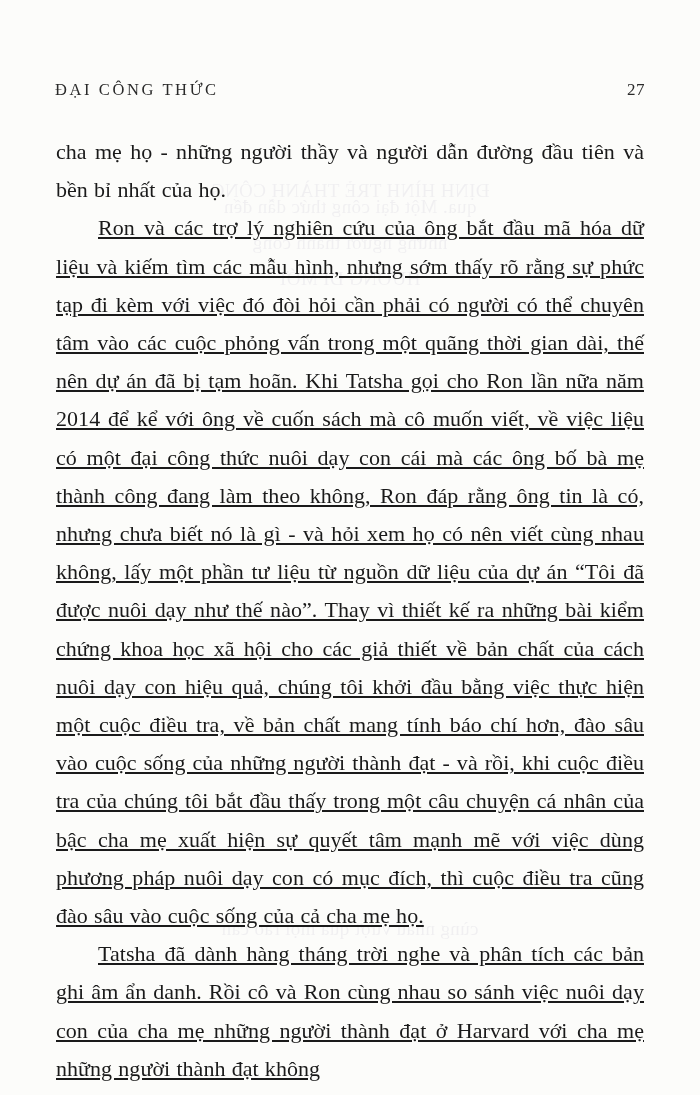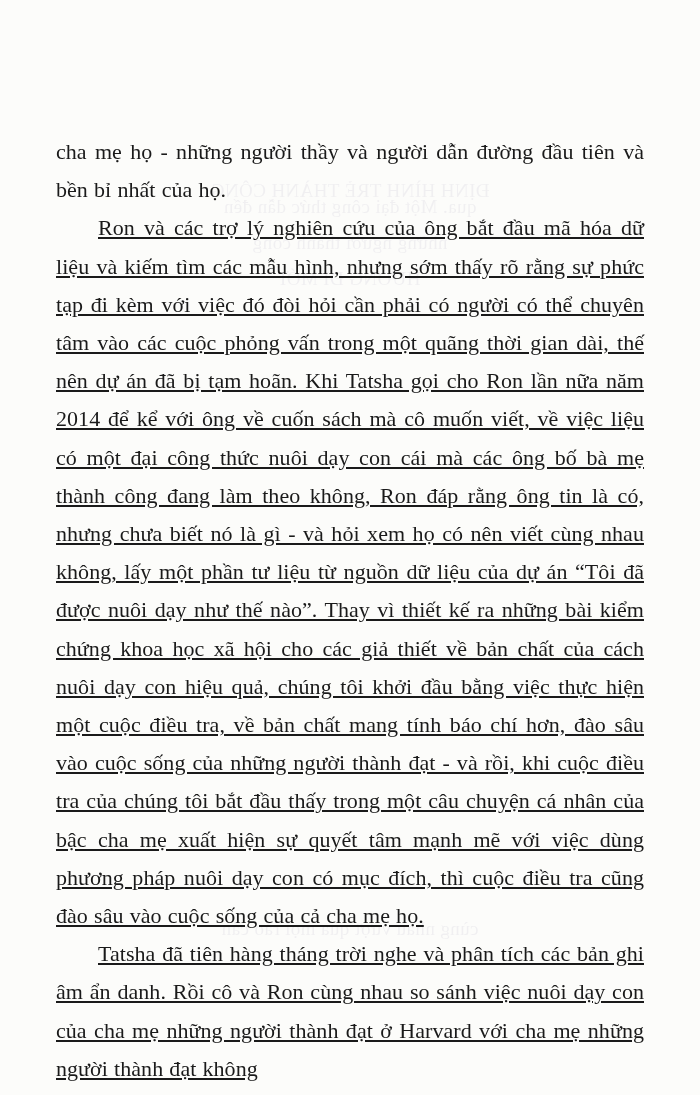--- a/index.html
+++ b/index.html
@@ -87,20 +87,24 @@
 <div class="page">
 
   <div class="ghost-layer">
     <div class="ghost-line" style="top:180px;">ĐỊNH HÌNH TRẺ THÀNH CÔNG</div>
     <div class="ghost-line" style="top:196px;">qua. Một đại công thức dẫn đến</div>
     <div class="ghost-line" style="top:232px;">những người thành công</div>
     <div class="ghost-line" style="top:268px;">HƯỚNG ĐI MỚI</div>
     <div class="ghost-line" style="top:918px;">cùng nhau vượt qua mọi rào cản</div>
   </div>
 
+  <header class="running-head">
+    <span class="head-title">ĐẠI CÔNG THỨC</span>
+    <span class="folio">27</span>
+  </header>
 
   <main class="body-text">
     <p class="para">cha mẹ họ - những người thầy và người dẫn đường đầu tiên và bền bỉ nhất của họ.</p>
     <p class="para indent">Ron và các trợ lý nghiên cứu của ông bắt đầu mã hóa dữ liệu và kiếm tìm các mẫu hình, nhưng sớm thấy rõ rằng sự phức tạp đi kèm với việc đó đòi hỏi cần phải có người có thể chuyên tâm vào các cuộc phỏng vấn trong một quãng thời gian dài, thế nên dự án đã bị tạm hoãn. Khi Tatsha gọi cho Ron lần nữa năm 2014 để kể với ông về cuốn sách mà cô muốn viết, về việc liệu có một đại công thức nuôi dạy con cái mà các ông bố bà mẹ thành công đang làm theo không, Ron đáp rằng ông tin là có, nhưng chưa biết nó là gì - và hỏi xem họ có nên viết cùng nhau không, lấy một phần tư liệu từ nguồn dữ liệu của dự án “Tôi đã được nuôi dạy như thế nào”. Thay vì thiết kế ra những bài kiểm chứng khoa học xã hội cho các giả thiết về bản chất của cách nuôi dạy con hiệu quả, chúng tôi khởi đầu bằng việc thực hiện một cuộc điều tra, về bản chất mang tính báo chí hơn, đào sâu vào cuộc sống của những người thành đạt - và rồi, khi cuộc điều tra của chúng tôi bắt đầu thấy trong một câu chuyện cá nhân của bậc cha mẹ xuất hiện sự quyết tâm mạnh mẽ với việc dùng phương pháp nuôi dạy con có mục đích, thì cuộc điều tra cũng đào sâu vào cuộc sống của cả cha mẹ họ.</p>
-    <p class="para indent">Tatsha đã tiên hàng tháng trời nghe và phân tích các bản ghi âm ẩn danh. Rồi cô và Ron cùng nhau so sánh việc nuôi dạy con của cha mẹ những người thành đạt ở Harvard với cha mẹ những người thành đạt không</p>
+    <p class="para indent">Tatsha đã dành hàng tháng trời nghe và phân tích các bản ghi âm ẩn danh. Rồi cô và Ron cùng nhau so sánh việc nuôi dạy con của cha mẹ những người thành đạt ở Harvard với cha mẹ những người thành đạt không</p>
   </main>
 
 </div>
 
 </body></html>

